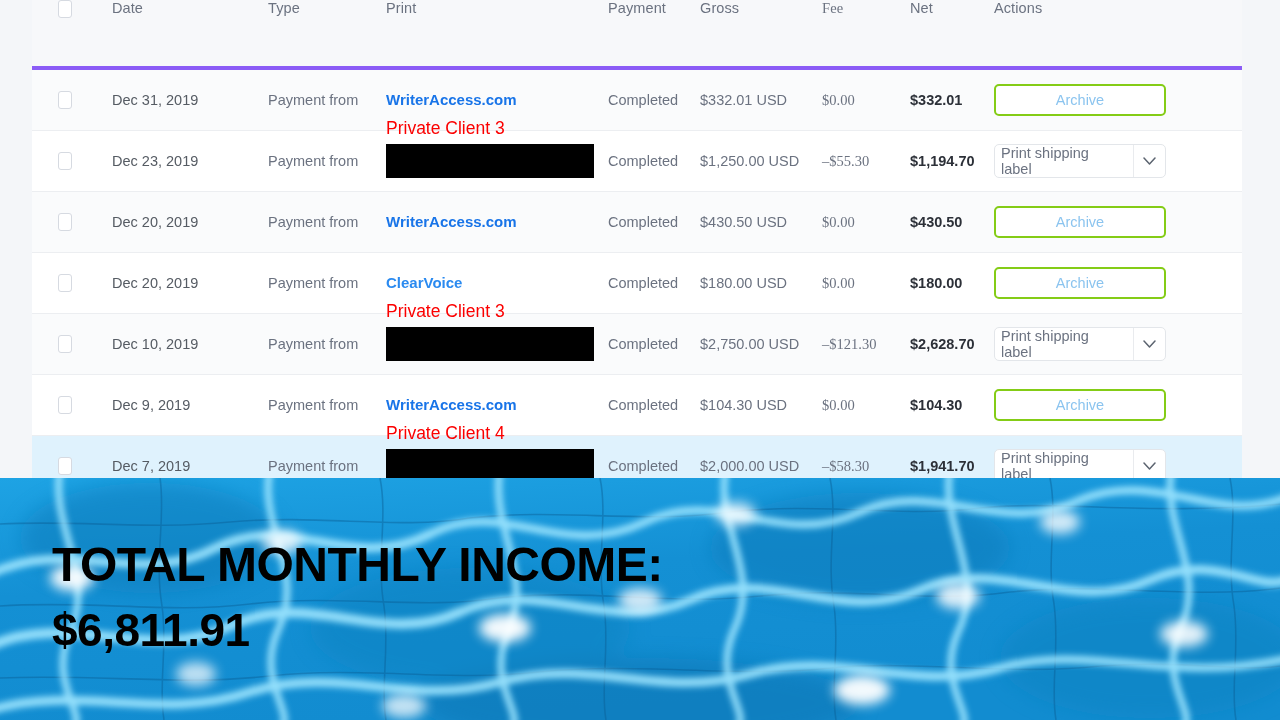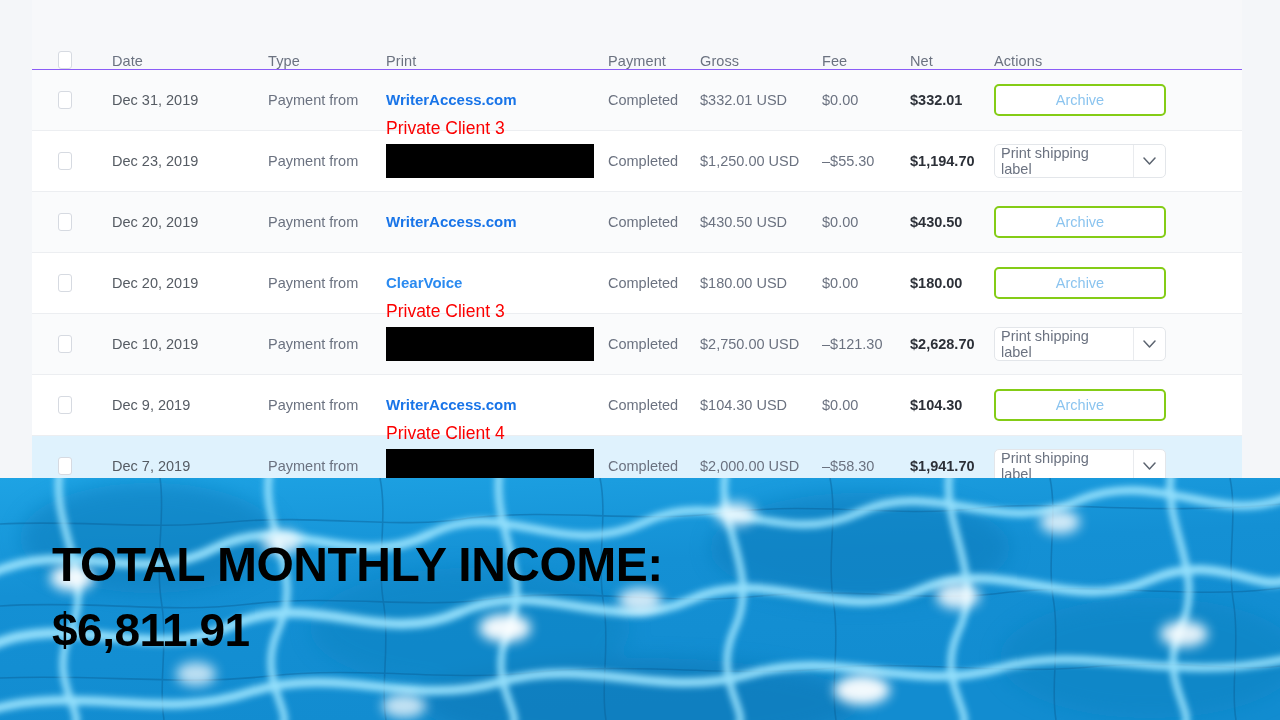--- a/index.html
+++ b/index.html
@@ -35,41 +35,41 @@
     position: absolute;
     left: 32px;
     top: 0px;
     width: 1210px;
     background: #ffffff;
   }
 
   
   .thead {
     display: flex;
-    align-items: flex-end;
+    align-items: flex-start;
     height: 70px;
     background: #f7f8fa;
-    border-bottom: 1px solid #8b5cf6;
+    border-bottom: 4px solid #8b5cf6;
   }
   .thead .th {
     font-size: 14.5px;
     color: #6b7280;
     font-weight: 400;
     letter-spacing: .1px;
     white-space: nowrap;
   }
 
   
   .c-check { width: 40px;  flex: 0 0 40px;  display:flex; align-items:center; justify-content:flex-start; padding-left: 26px;}
   .c-date  { width: 196px; flex: 0 0 196px; padding-left: 40px;}
   .c-type  { width: 118px; flex: 0 0 118px; }
   .c-name  { width: 222px; flex: 0 0 222px; }
   .c-pay   { width: 92px;  flex: 0 0 92px;  }
   .c-gross { width: 122px; flex: 0 0 122px; }
-  .c-fee   { width: 88px;  flex: 0 0 88px;  }
+  .c-fee   { width: 88px;  flex: 0 0 88px; font-family: Liberation Serif, serif;  }
   .c-net   { width: 84px;  flex: 0 0 84px;  }
   .c-act   { width: 230px; flex: 0 0 230px; }
 
   .checkbox {
     width: 18px; height: 18px;
     border: 1px solid #d6dae1;
     border-radius: 3px;
     background: #ffffff;
     display: inline-block;
   }

